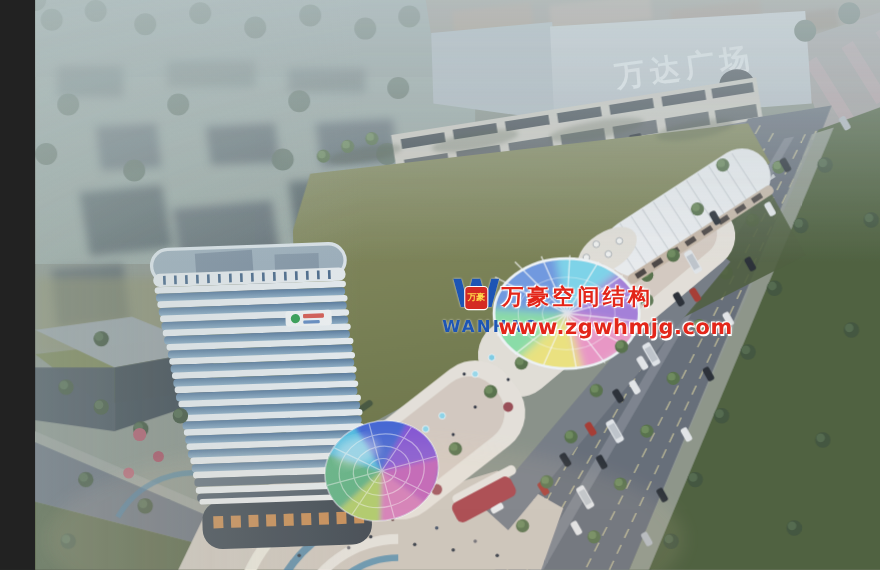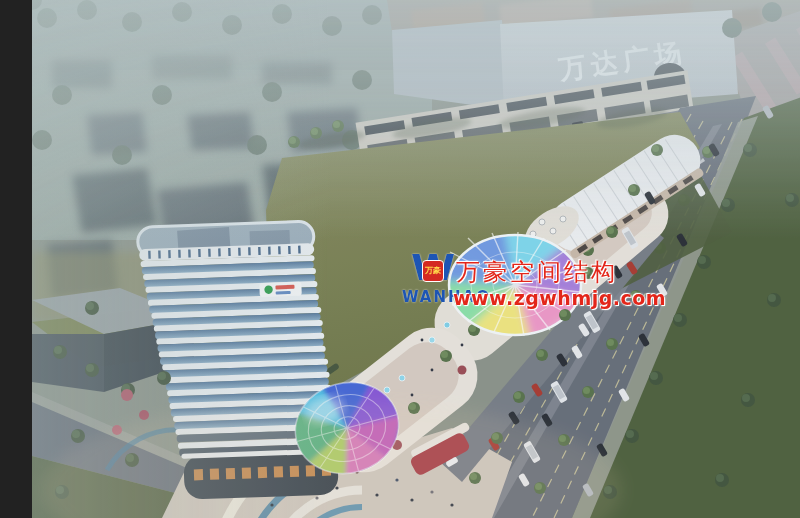--- a/index.html
+++ b/index.html
@@ -1,20 +1,20 @@
 <!DOCTYPE html>
 <html><head>
 <meta charset="utf-8">
 <style>
   html,body{margin:0;padding:0;background:#222;}
   .stage{position:relative;width:800px;height:518px;overflow:hidden;
          font-family:"DejaVu Sans","Liberation Sans",sans-serif;background:#8a9288;margin-left:32px;}
   .stage svg{position:absolute;left:0;top:0;}
   .wm{position:absolute;pointer-events:none;}
-  .wm-company{left:424px;top:256px;font-size:24px;font-weight:normal;color:#e3261a;
+  .wm-company{left:424px;top:256px;font-size:20px;font-weight:bold;color:#e3261a;
       letter-spacing:3px;white-space:nowrap;
       text-shadow:0 0 2px #fff,0 0 3px #fff,1px 1px 0 #fff,-1px -1px 0 #fff;}
   .wm-url{left:421px;top:287px;font-size:19px;font-weight:bold;color:#e3261a;
       letter-spacing:.5px;white-space:nowrap;
       text-shadow:0 0 2px #fff,0 0 3px #fff,1px 1px 0 #fff,-1px -1px 0 #fff;text-align:right;}
   .wm-logo{left:370px;top:248px;width:62px;text-align:center;line-height:1;}
   .wm-logo .w{font-size:40px;font-weight:900;color:#1d55b4;display:block;
       transform:scaleY(.88);text-shadow:0 0 2px rgba(255,255,255,.8);}
   .wm-logo .badge{position:absolute;left:20px;top:12px;width:20px;height:20px;
       background:#d42a22;border:1px solid #fff;border-radius:4px;color:#ffd84a;

